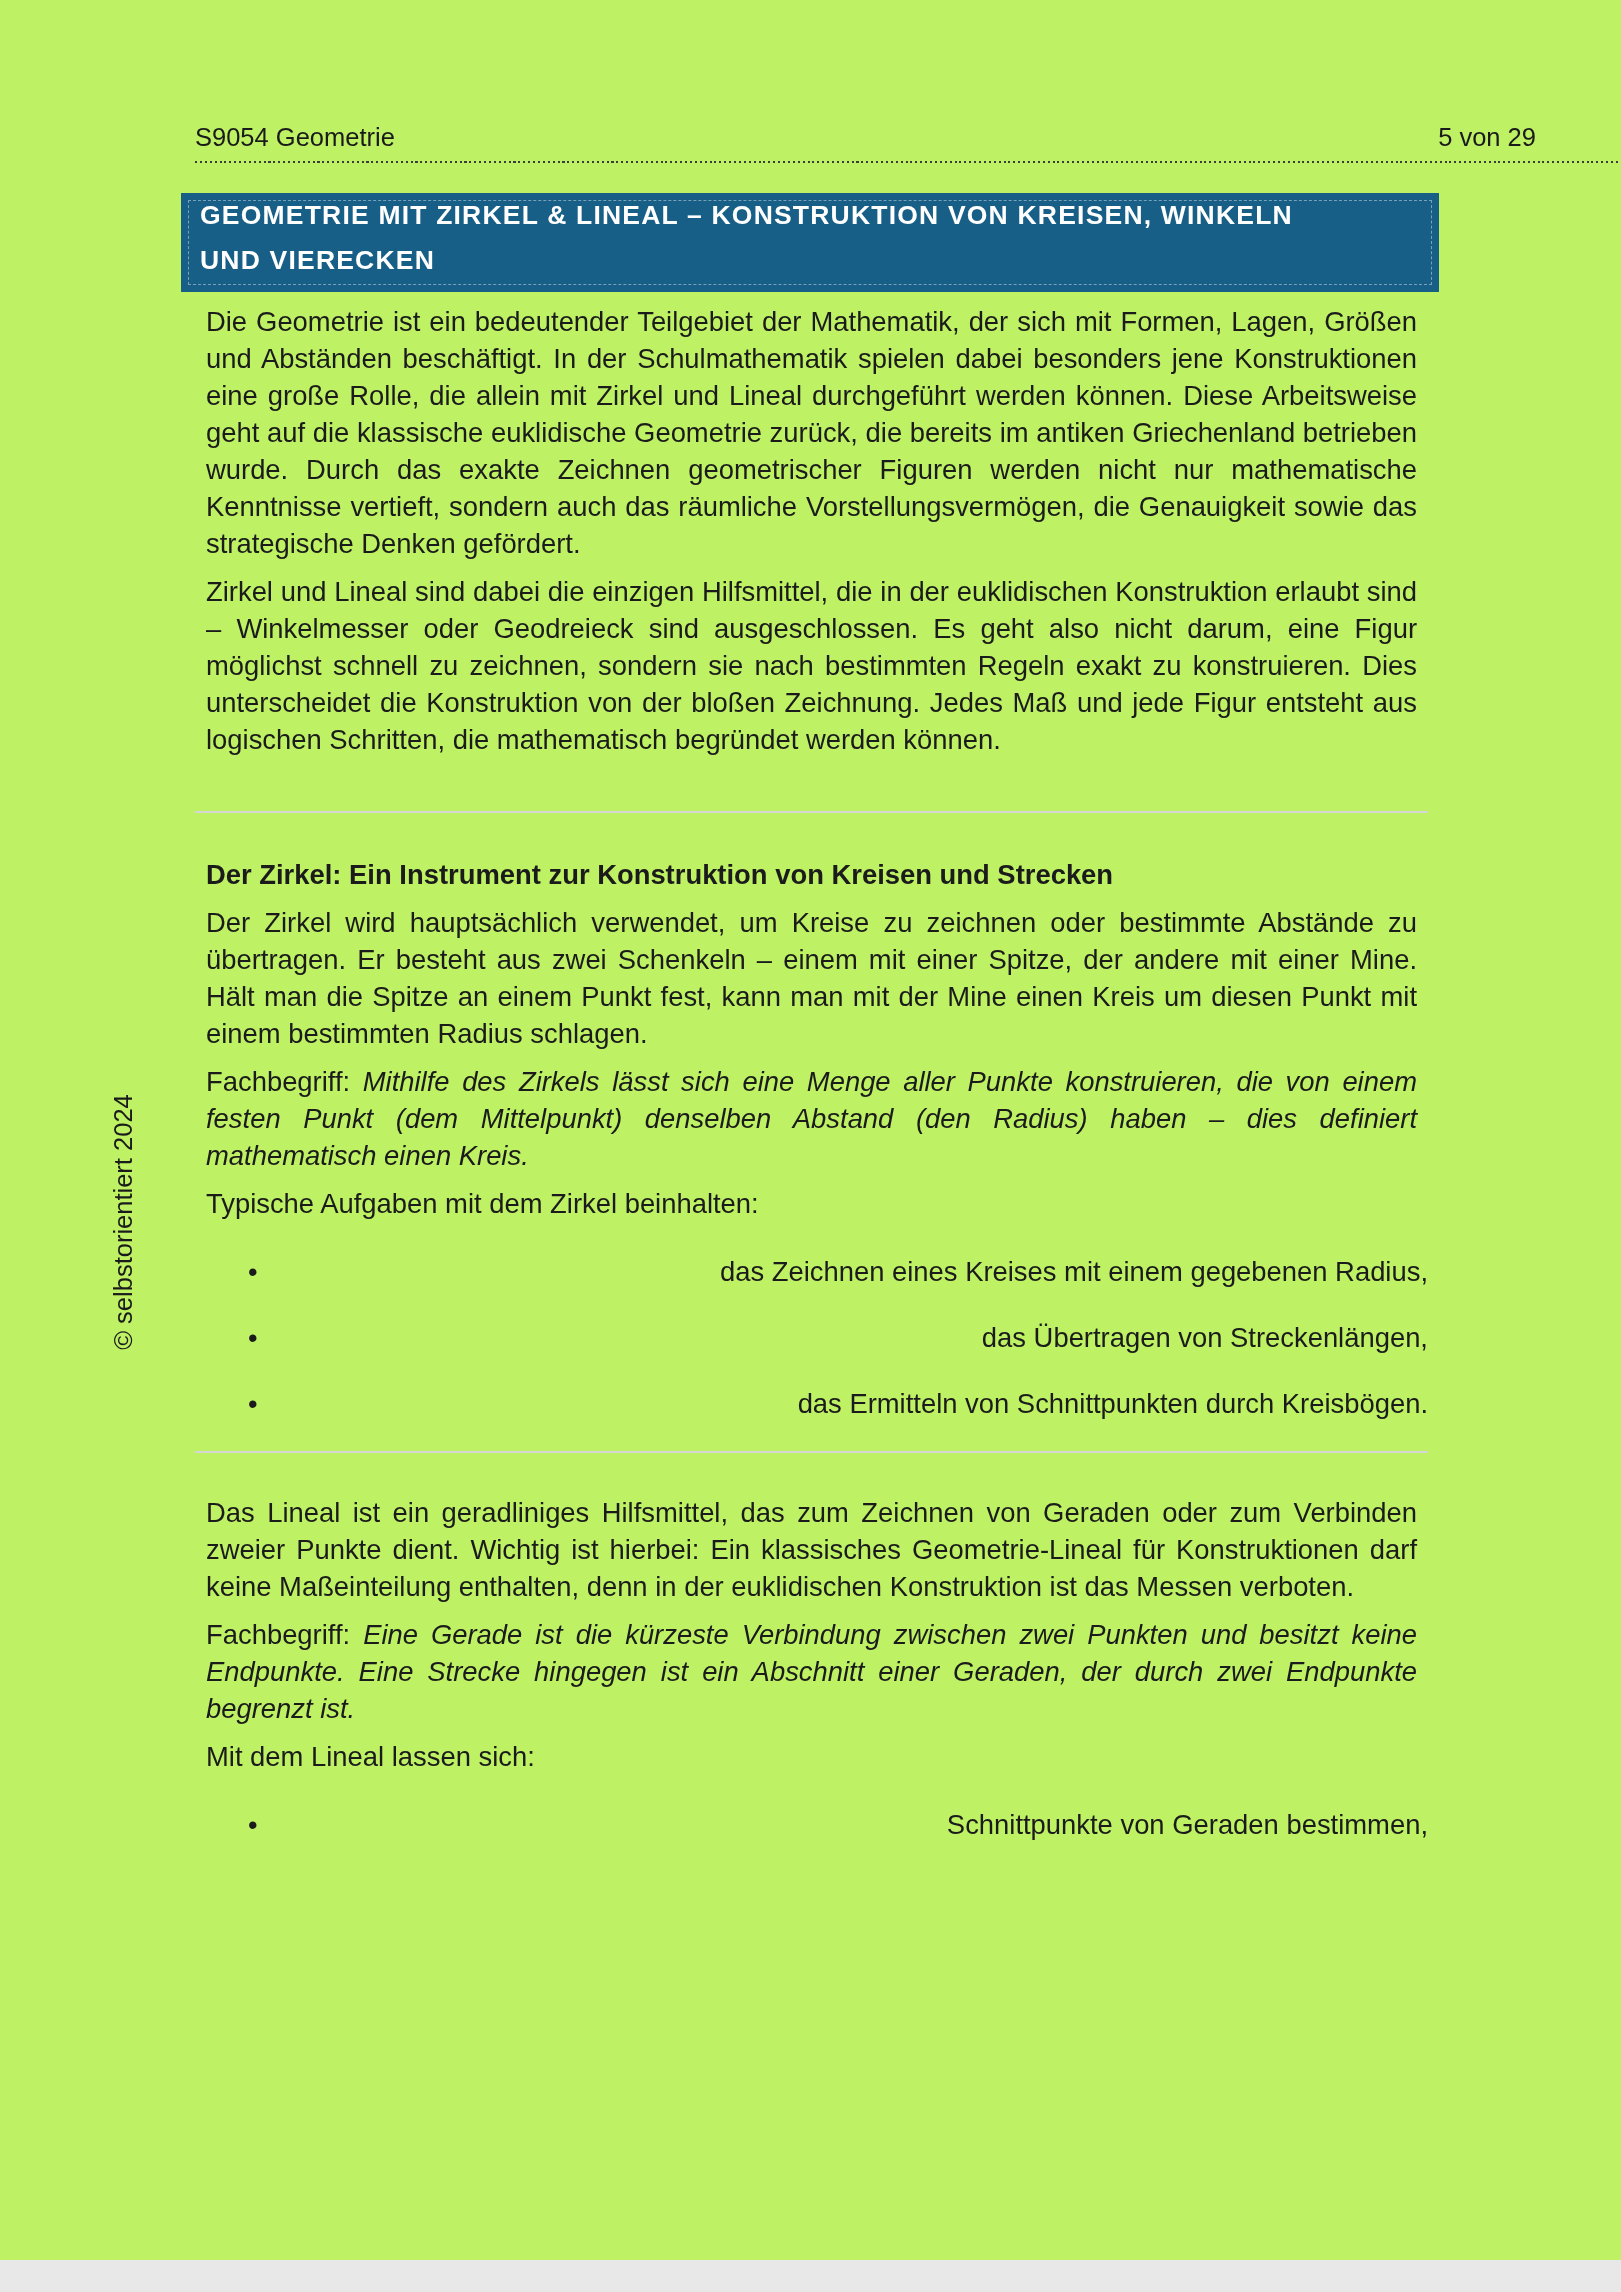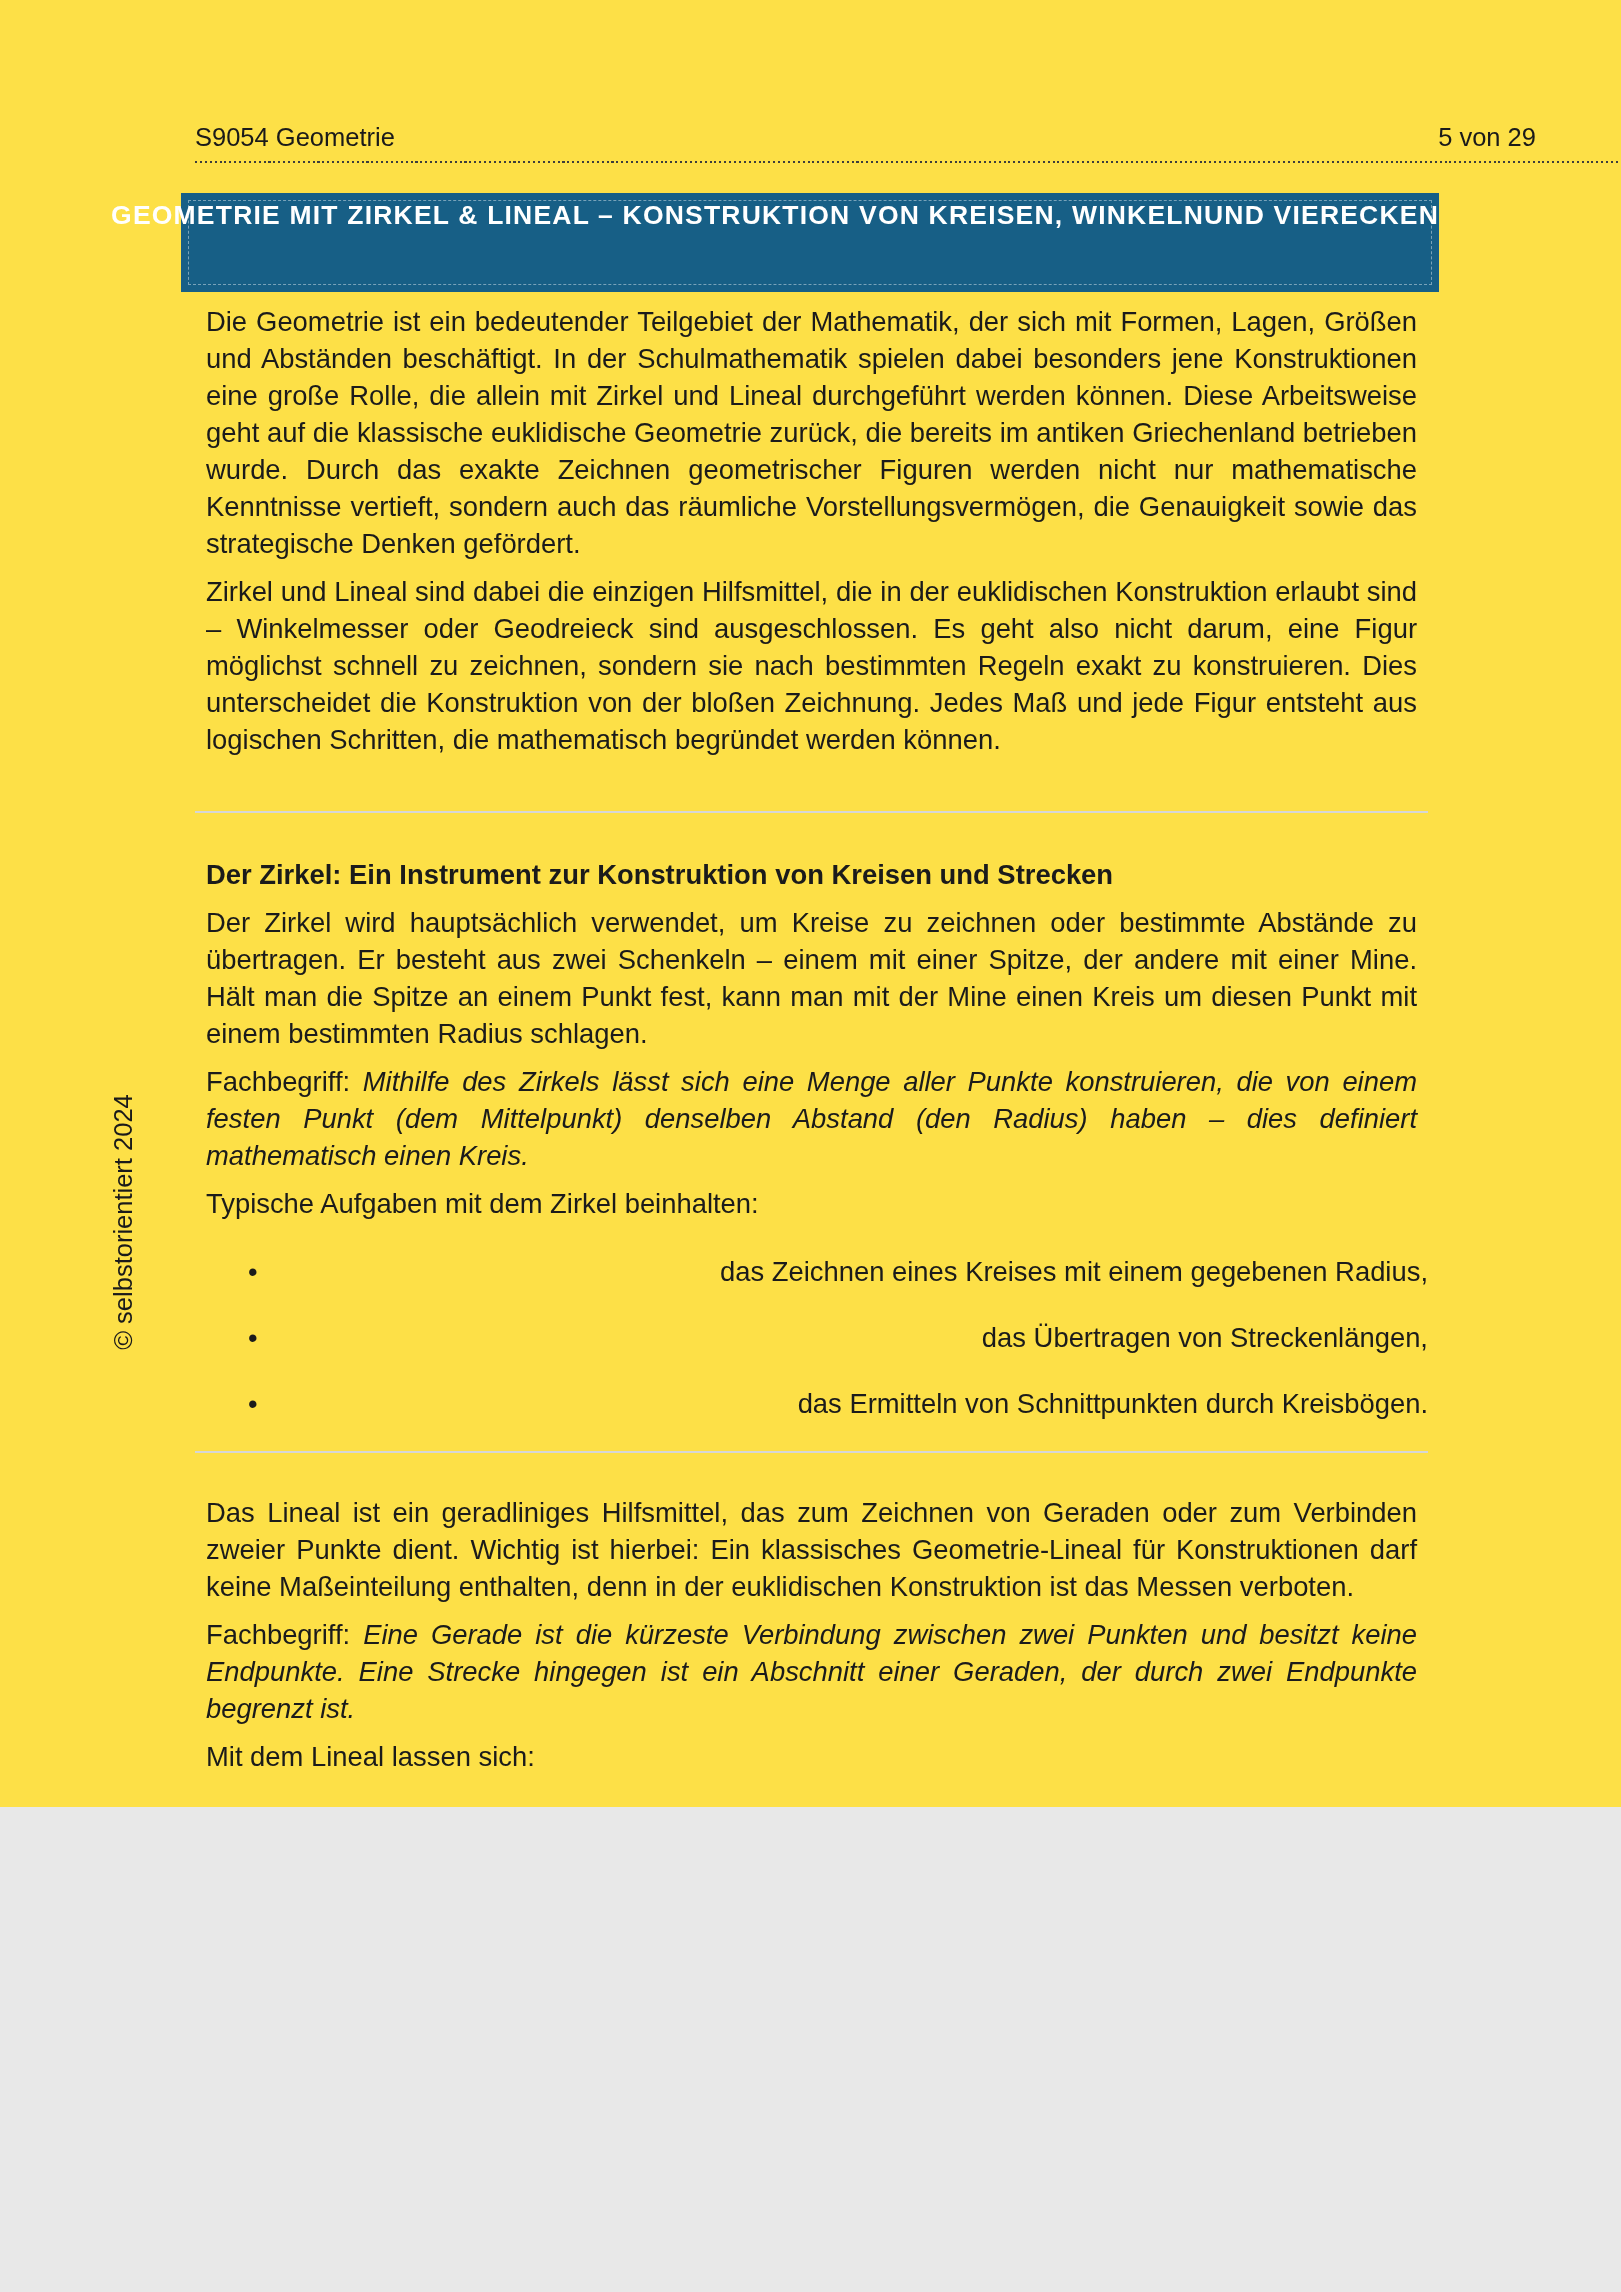--- a/index.html
+++ b/index.html
@@ -1,36 +1,36 @@
 <!DOCTYPE html>
 <html lang="de"><head>
 <meta charset="utf-8">
 <style>
   html,body { margin:0; padding:0; background:#e8e8e8; }
   .page {
     position:relative;
-    width:1621px; height:1807px;
-    background:#fde047;
+    width:1621px; height:2260px;
+    background:#bef264;
     font-family:"Liberation Sans", sans-serif;
     color:#1b1b1b;
     overflow:hidden;
     margin:0 auto;
   }
   
   .head-wrap { position:absolute; left:195px; top:123px; width:1426px; }
   .head-row { width:1341px; display:flex; justify-content:space-between; align-items:baseline;
               font-size:25.5px; line-height:29px; color:#1a1a1a; }
   .dotted-rule { margin-top:8.8px; width:1426px; height:2px;
     background-image:repeating-linear-gradient(90deg,#3c3c3c 0 2px,transparent 2px 4.9px); }
   
   .banner {
     position:absolute; left:181px; top:193px; width:1258px; height:99px;
     background:#175f86; color:#ffffff; box-sizing:border-box;
-    display:flex; flex-direction:row; justify-content:flex-end;
-    padding-left:13px;
+    display:flex; flex-direction:column; justify-content:flex-start;
+    padding-left:19px;
   }
   .banner::after { content:""; position:absolute; inset:6.9px;
     border:1px dashed rgba(255,255,255,0.42); pointer-events:none; }
   .banner .t-line {
     font-weight:bold; font-size:26.5px; letter-spacing:1.2px;
     line-height:45px; white-space:nowrap;
   }
   
   .side-copyright {
     position:absolute; left:123px; top:1222px;

